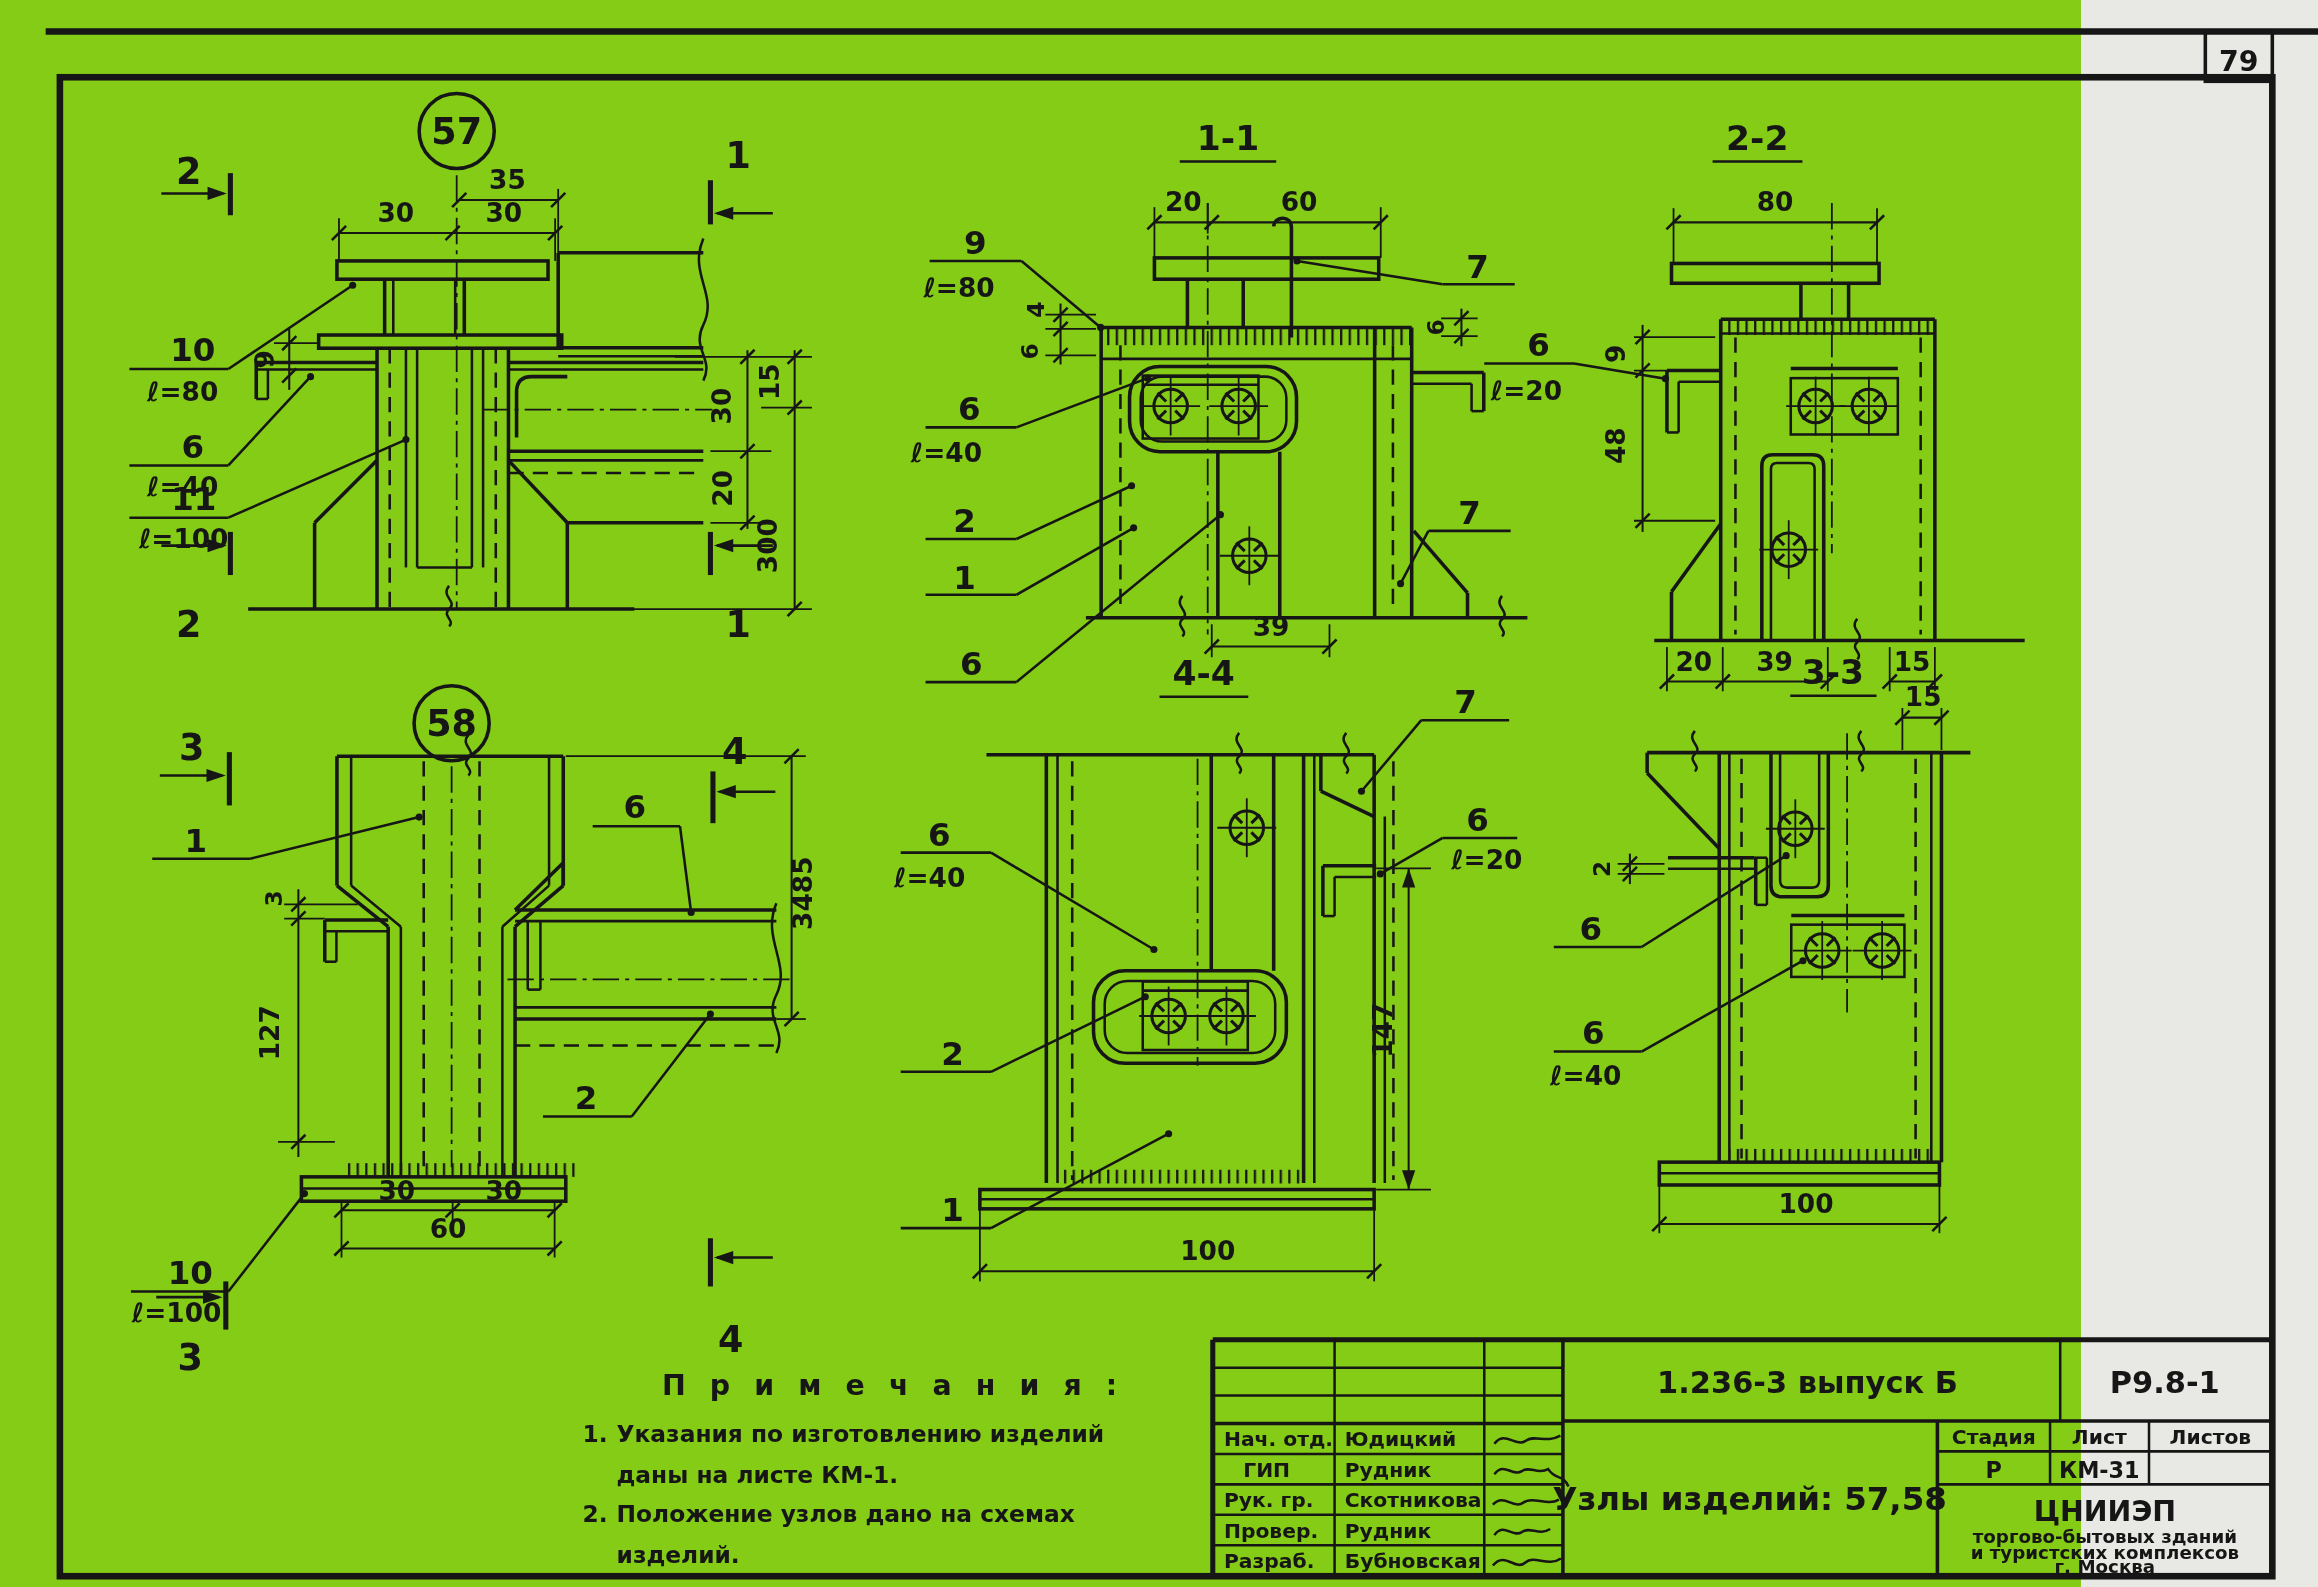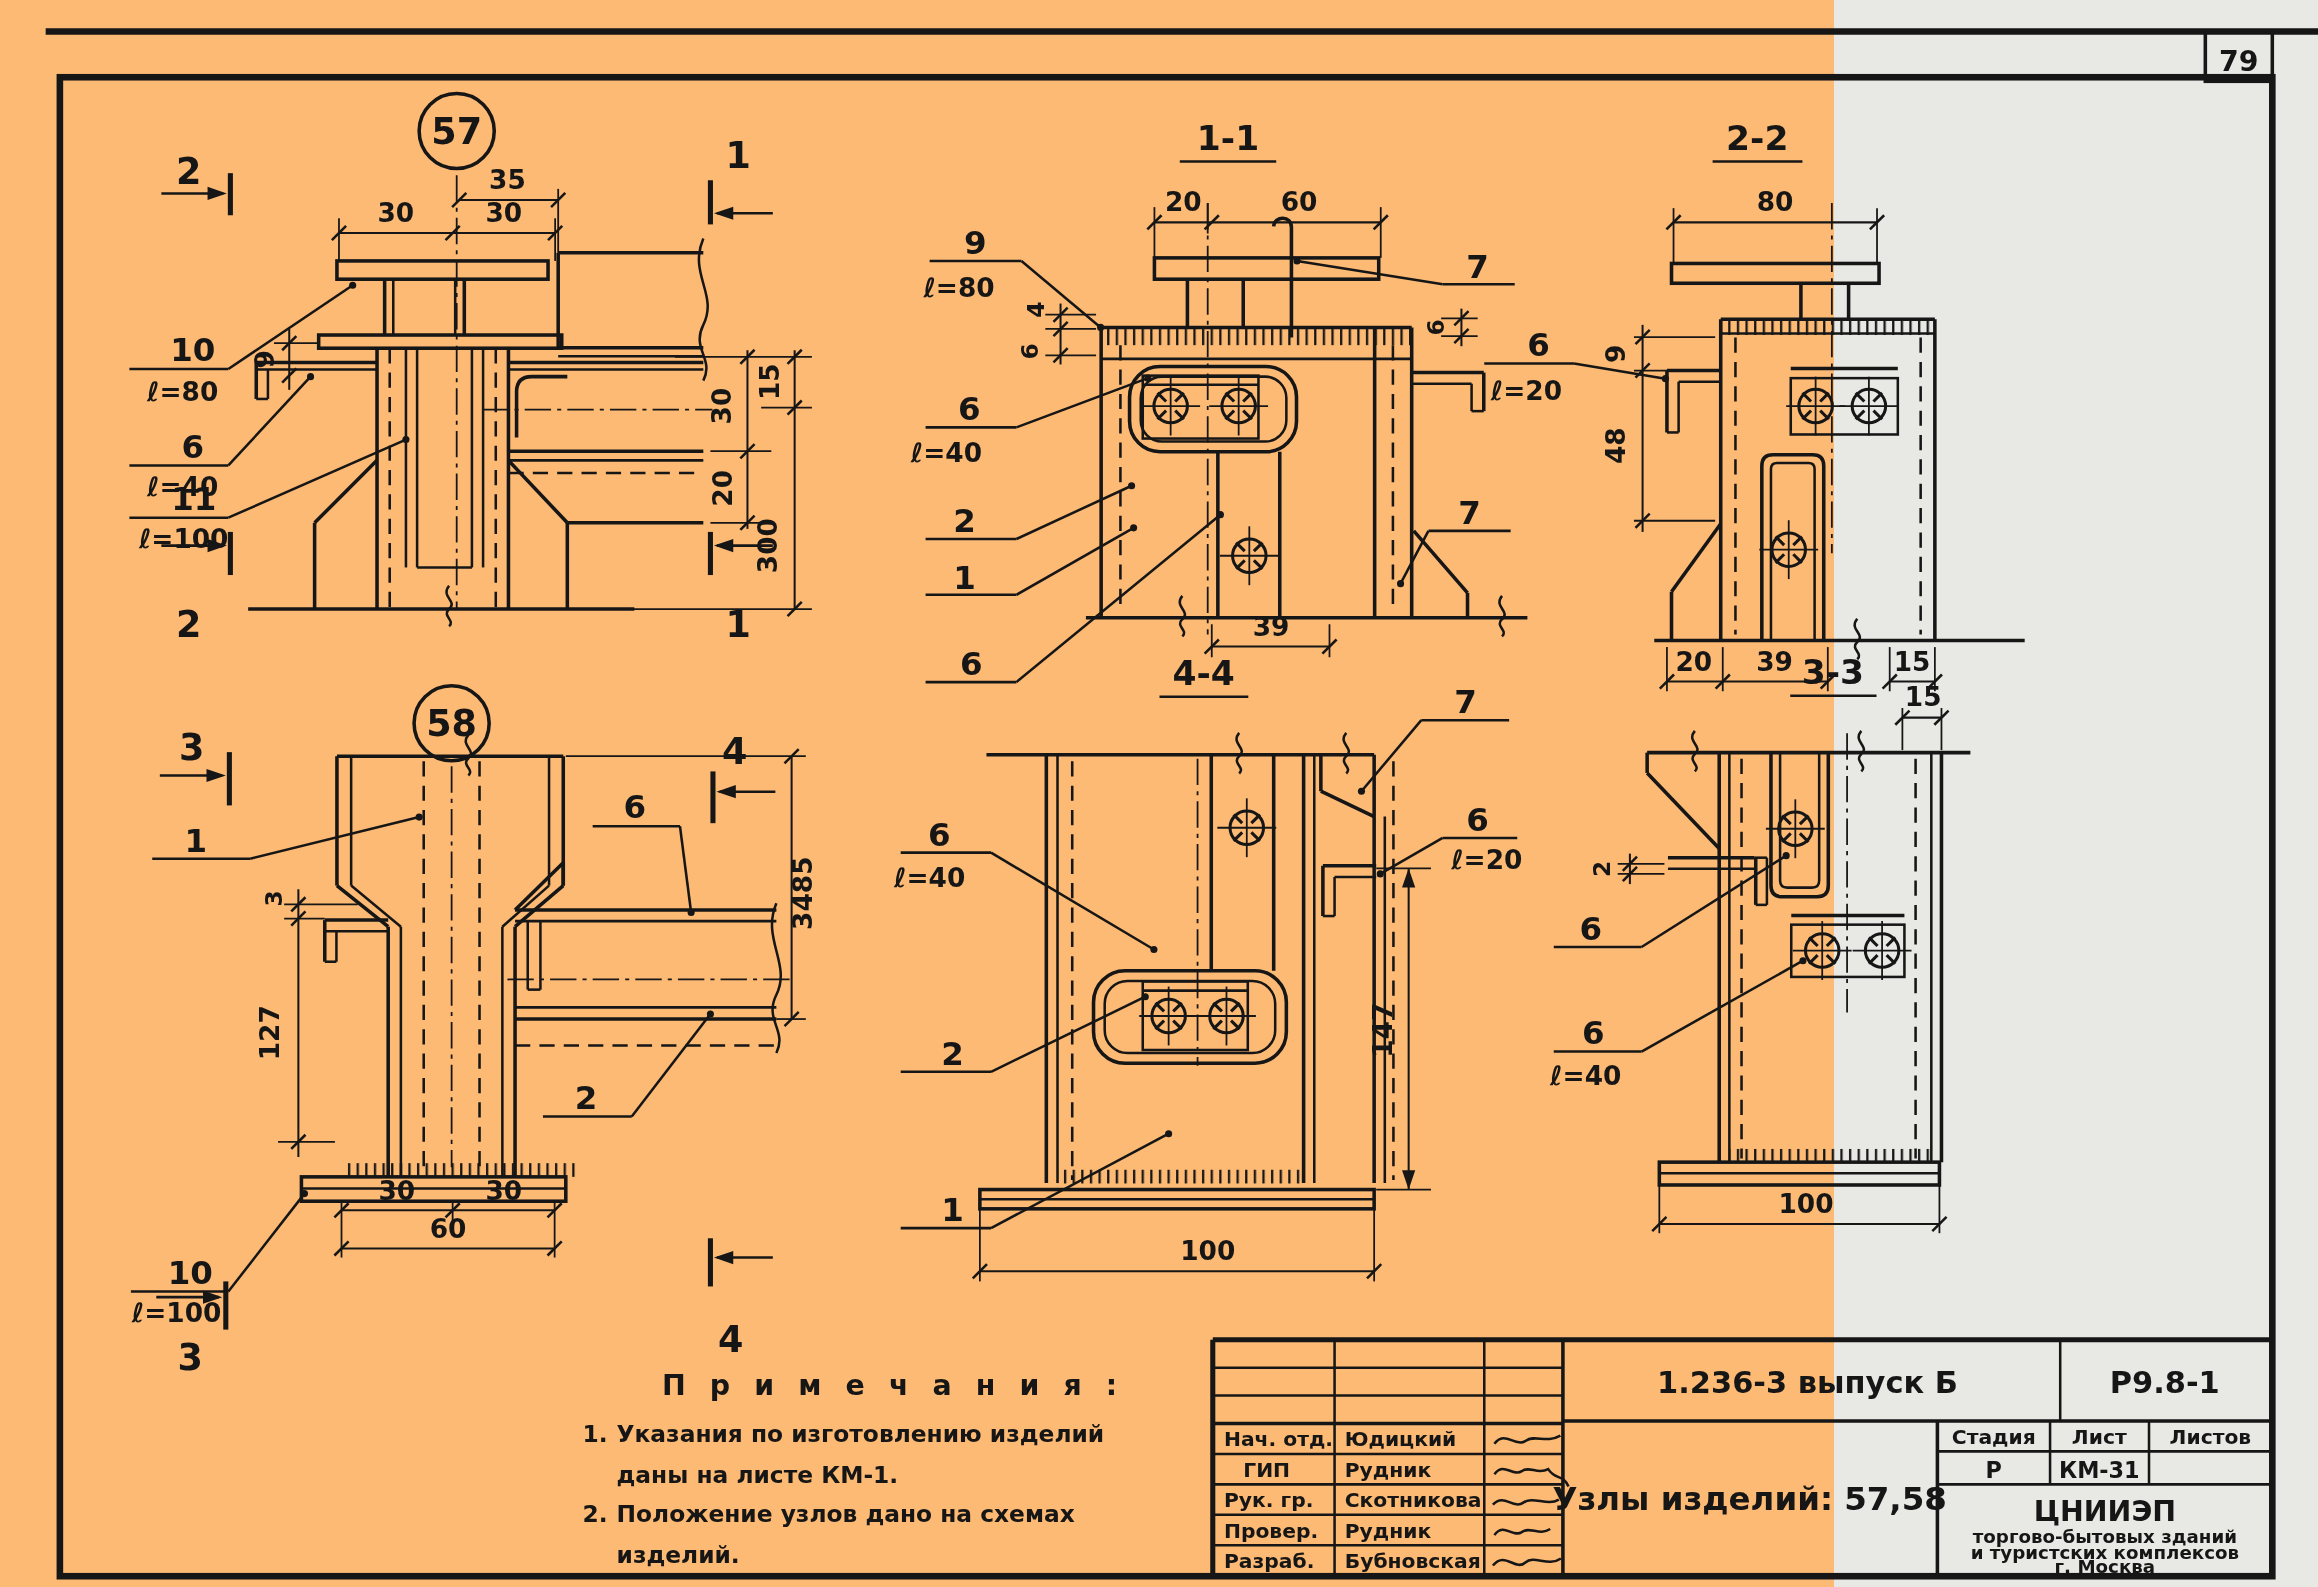--- a/index.html
+++ b/index.html
@@ -1,16 +1,16 @@
 <!DOCTYPE html>
 <html style="font-size:8px"><head>
 <meta charset="utf-8">
 <style>
   html,body{margin:0;padding:0;background:#e8e8e4;}
-  .sheet{width:1834px;height:1588px;background:#fdba74;position:relative;}
+  .sheet{width:2081px;height:1588px;background:#84cc16;position:relative;}
   svg{display:block}
   text{font-family:"DejaVu Sans","Liberation Sans",sans-serif;font-weight:bold;fill:#161616;}
   .mid{text-anchor:middle}.f72{font-size:72px}.f68{font-size:68px}.f64{font-size:64px}.f60{font-size:60px}
   .f56{font-size:56px}.f52{font-size:52px}.f46{font-size:46px}.f44{font-size:44px}.f40{font-size:40px}.f36{font-size:36px}
   .ls{letter-spacing:14px}
   .s3{stroke:#161616;stroke-width:3.5;fill:none}
   .s4{stroke:#161616;stroke-width:4;fill:none}
   .s5{stroke:#161616;stroke-width:5;fill:none}
   .s7{stroke:#161616;stroke-width:7;fill:none}
   .s10{stroke:#161616;stroke-width:10;fill:none}

